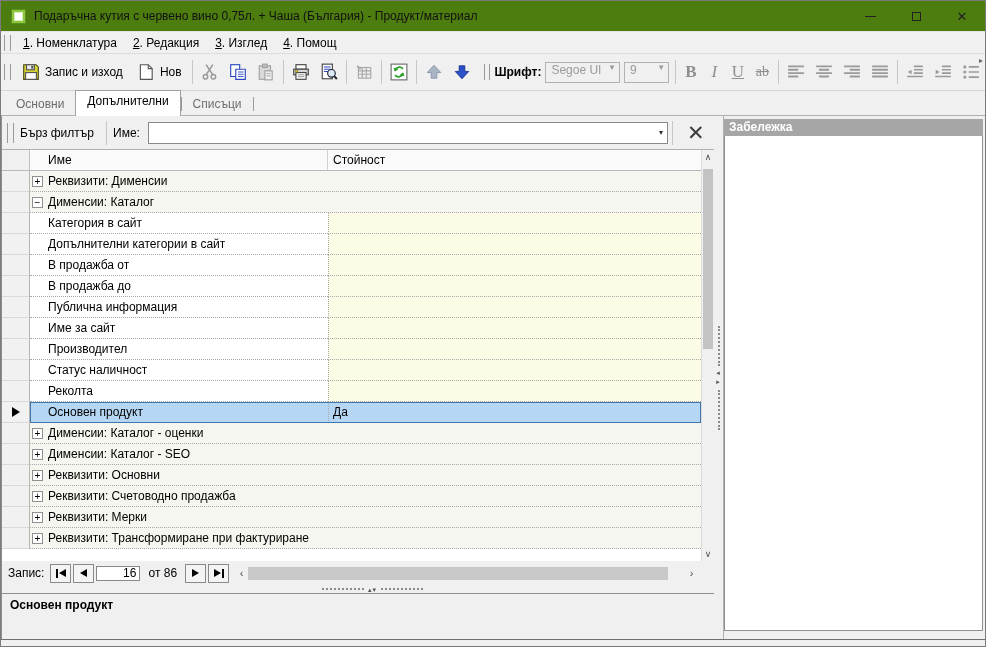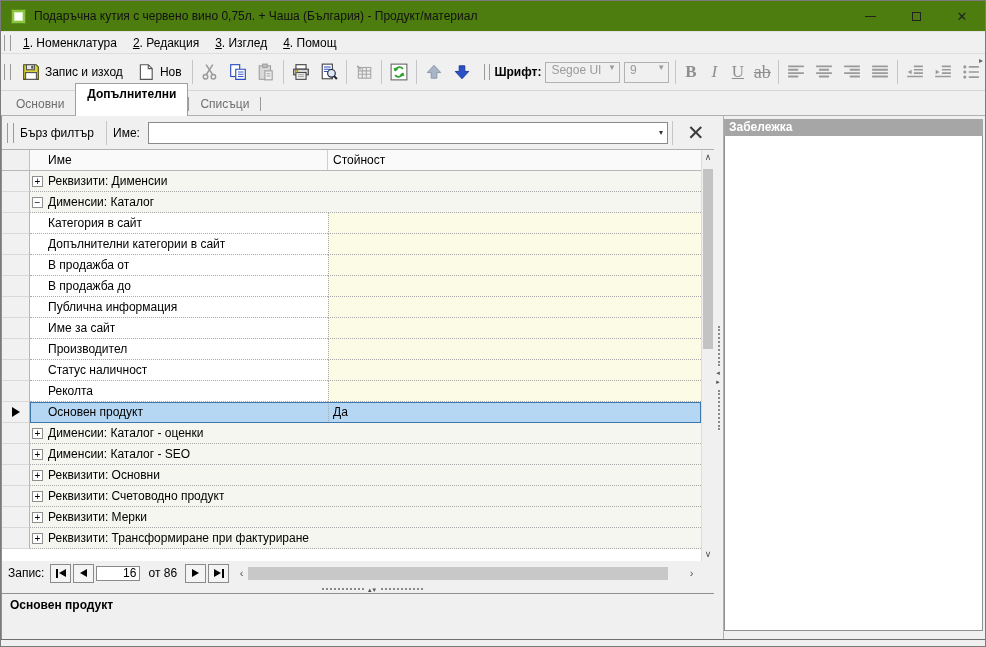--- a/index.html
+++ b/index.html
@@ -32,28 +32,28 @@
   .ticon { width:18px; height:18px; display:block; }
   .combo { height:21px; background:#f0f0f0; border:1px solid #b2b2b2; color:#9a9a9a; display:flex; padding:0 3px 0 5px; margin-left:4px; }
   .combo .cval { flex:1; }
   .combo .carr { font-size:8px; color:#9a9a9a; margin-left:5px; }
   .combo.font { width:76px; }
   .combo.size { width:46px; }
   .fmt { font-family:"Liberation Serif", serif; color:#8f8f8f; font-size:17px; width:24px; text-align:center; }
   .fmt.b { font-weight:bold; }
   .fmt.i { font-style:italic; }
   .fmt.u { text-decoration:underline; }
-  .fmt.strike { font-size:18px; text-decoration:line-through; width:26px; }
+  .fmt.strike { font-size:14px; text-decoration:line-through; width:26px; }
   .overflow-arrow { position:absolute; right:2px; top:2px; font-size:8px; color:#666; }
   .bold-label { font-weight:bold; }
 
   
   .tabstrip { height:25px; background:#f0f0f0; display:flex; align-items:flex-end; padding-left:4px; border-bottom:1px solid #b0b0b0; flex-shrink:0; }
   .tab { padding:3px 11px 4px; color:#6e6e6e; position:relative; display:flex; align-items:center; }
-  .tab.active { background:#fff; color:#000; font-weight:bold; border:1px solid #a0a0a0; border-bottom:none; margin-bottom:-1px; padding-bottom:15px; }
+  .tab.active { background:#fff; color:#000; font-weight:normal; border:1px solid #a0a0a0; border-bottom:none; margin-bottom:-1px; padding-bottom:8px; }
   .tabsep { width:1px; height:14px; background:#9a9a9a; margin-bottom:4px; }
 
   
   .content { flex:1; display:flex; min-height:0; }
   .main-left { width:713px; display:flex; flex-direction:column; background:#f0f0f0; border-left:1px solid #909090; min-height:0; }
 
   
   .filterbar { height:33px; display:flex; align-items:center; background:#f0f0f0; padding-left:2px; flex-shrink:0; }
   .filter-label { padding:0 8px 0 2px; white-space:nowrap; }
   .fsep { width:1px; height:24px; background:#c6c6c6; margin:0 4px; }
@@ -490,21 +490,21 @@
                   <div class="expbox">+</div>
                   <div class="nmtext">Реквизити: Основни</div>
                 </div>
               </div>
             </div>
             <div class="grow group">
               <div class="rhdr"></div>
               <div class="rbody">
                 <div class="nmcell">
                   <div class="expbox">+</div>
-                  <div class="nmtext">Реквизити: Счетоводно продукт</div>
+                  <div class="nmtext">Реквизити: Счетоводно продажба</div>
                 </div>
               </div>
             </div>
             <div class="grow group">
               <div class="rhdr"></div>
               <div class="rbody">
                 <div class="nmcell">
                   <div class="expbox">+</div>
                   <div class="nmtext">Реквизити: Мерки</div>
                 </div>

